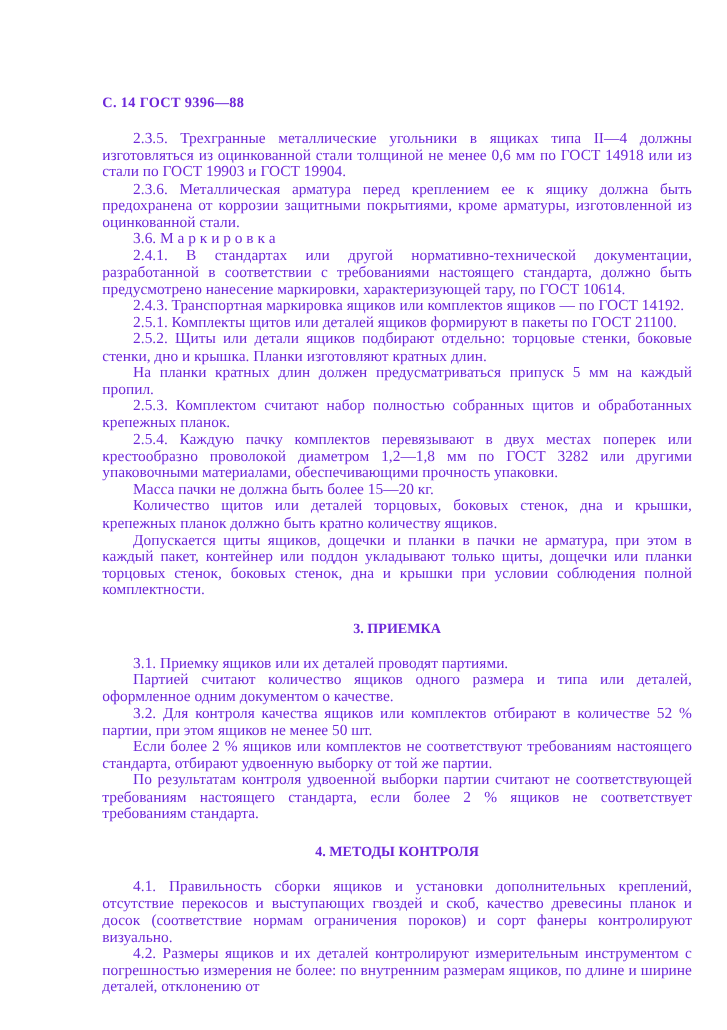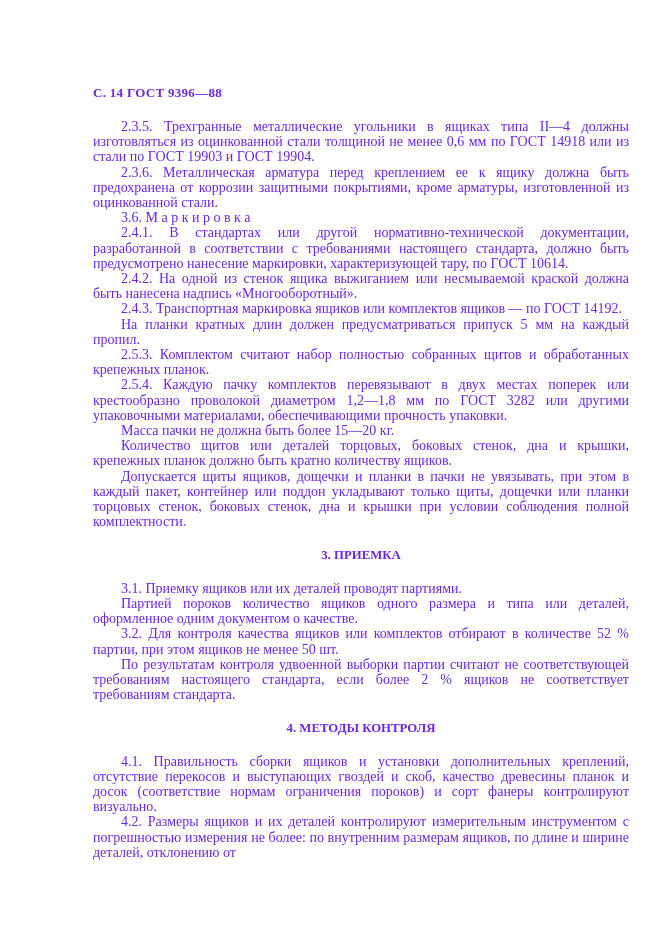--- a/index.html
+++ b/index.html
@@ -54,31 +54,33 @@
 <body>
 
 <div class="page">
   <div class="content">
     <div class="doc-header">С. 14 ГОСТ 9396—88</div>
     <div>
         <div class="para">2.3.5. Трехгранные металлические угольники в ящиках типа II—4 должны изготовляться из оцинкованной стали толщиной не менее 0,6 мм по ГОСТ 14918 или из стали по ГОСТ 19903 и ГОСТ 19904.</div>
         <div class="para">2.3.6. Металлическая арматура перед креплением ее к ящику должна быть предохранена от коррозии защитными покрытиями, кроме арматуры, изготовленной из оцинкованной стали.</div>
         <div class="para sub-h">3.6. М а р к и р о в к а</div>
         <div class="para">2.4.1. В стандартах или другой нормативно-технической документации, разработанной в соответствии с требованиями настоящего стандарта, должно быть предусмотрено нанесение маркировки, характеризующей тару, по ГОСТ 10614.</div>
-        <div class="para">2.4.2. На одной из стенок ящика выжиганием или несмываемой краской должна быть нанесена надпись «Многооборотный».</div>
         <div class="para">2.4.3. Транспортная маркировка ящиков или комплектов ящиков — по ГОСТ 14192.</div>
+        <div class="para">2.5.1. Комплекты щитов или деталей ящиков формируют в пакеты по ГОСТ 21100.</div>
+        <div class="para">2.5.2. Щиты или детали ящиков подбирают отдельно: торцовые стенки, боковые стенки, дно и крышка. Планки изготовляют кратных длин.</div>
         <div class="para">На планки  кратных длин должен предусматриваться припуск 5 мм на каждый пропил.</div>
         <div class="para">2.5.3. Комплектом считают набор полностью собранных щитов и обработанных крепежных планок.</div>
         <div class="para">2.5.4. Каждую пачку комплектов перевязывают в двух местах поперек или крестообразно проволокой диаметром 1,2—1,8 мм по ГОСТ 3282 или другими упаковочными материалами, обеспечивающими прочность упаковки.</div>
         <div class="para">Масса пачки не должна быть более 15—20 кг.</div>
         <div class="para">Количество щитов или деталей торцовых, боковых стенок, дна и крышки, крепежных планок должно быть кратно количеству ящиков.</div>
-        <div class="para">Допускается щиты ящиков, дощечки и планки в пачки не увязывать, при этом в каждый пакет, контейнер или поддон укладывают только щиты, дощечки или планки торцовых стенок, боковых стенок, дна и крышки при условии  соблюдения полной комплектности.</div>
+        <div class="para">Допускается щиты ящиков, дощечки и планки в пачки не арматура, при этом в каждый пакет, контейнер или поддон укладывают только щиты, дощечки или планки торцовых стенок, боковых стенок, дна и крышки при условии  соблюдения полной комплектности.</div>
         <div class="section-h">3. ПРИЕМКА</div>
         <div class="para">3.1. Приемку ящиков или их деталей проводят партиями.</div>
-        <div class="para">Партией пороков количество ящиков одного размера и типа или деталей, оформленное одним документом о качестве.</div>
+        <div class="para">Партией считают количество ящиков одного размера и типа или деталей, оформленное одним документом о качестве.</div>
         <div class="para">3.2. Для контроля качества ящиков или комплектов отбирают в количестве 52 % партии, при этом ящиков не менее 50 шт.</div>
+        <div class="para">Если более 2 % ящиков или комплектов не соответствуют требованиям настоящего стандарта, отбирают удвоенную выборку от той же партии.</div>
         <div class="para">По результатам контроля удвоенной выборки партии считают не соответствующей требованиям настоящего стандарта, если более 2 % ящиков не соответствует требованиям стандарта.</div>
         <div class="section-h">4. МЕТОДЫ КОНТРОЛЯ</div>
         <div class="para">4.1. Правильность сборки ящиков и установки дополнительных креплений, отсутствие перекосов и выступающих гвоздей и скоб, качество древесины планок и досок (соответствие нормам ограничения пороков) и сорт фанеры контролируют визуально.</div>
         <div class="para">4.2. Размеры ящиков и их деталей контролируют измерительным инструментом с погрешностью измерения не более: по внутренним размерам ящиков, по длине и ширине деталей, отклонению от</div>
       </div>
   </div>
 </div>
 
 </body></html>

